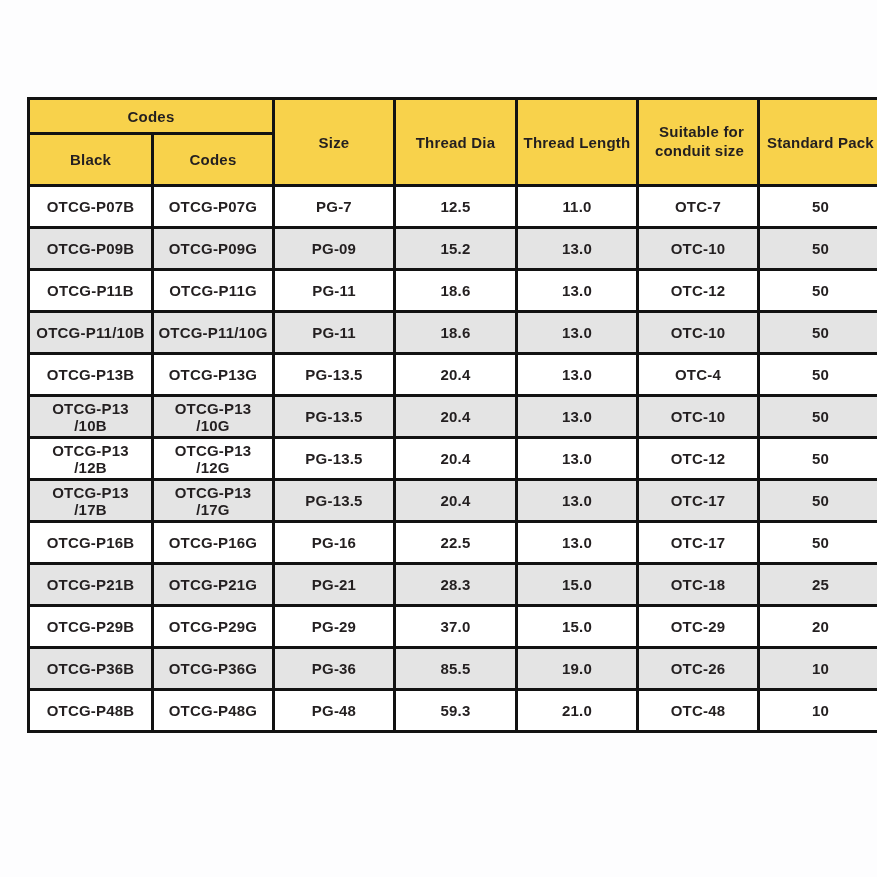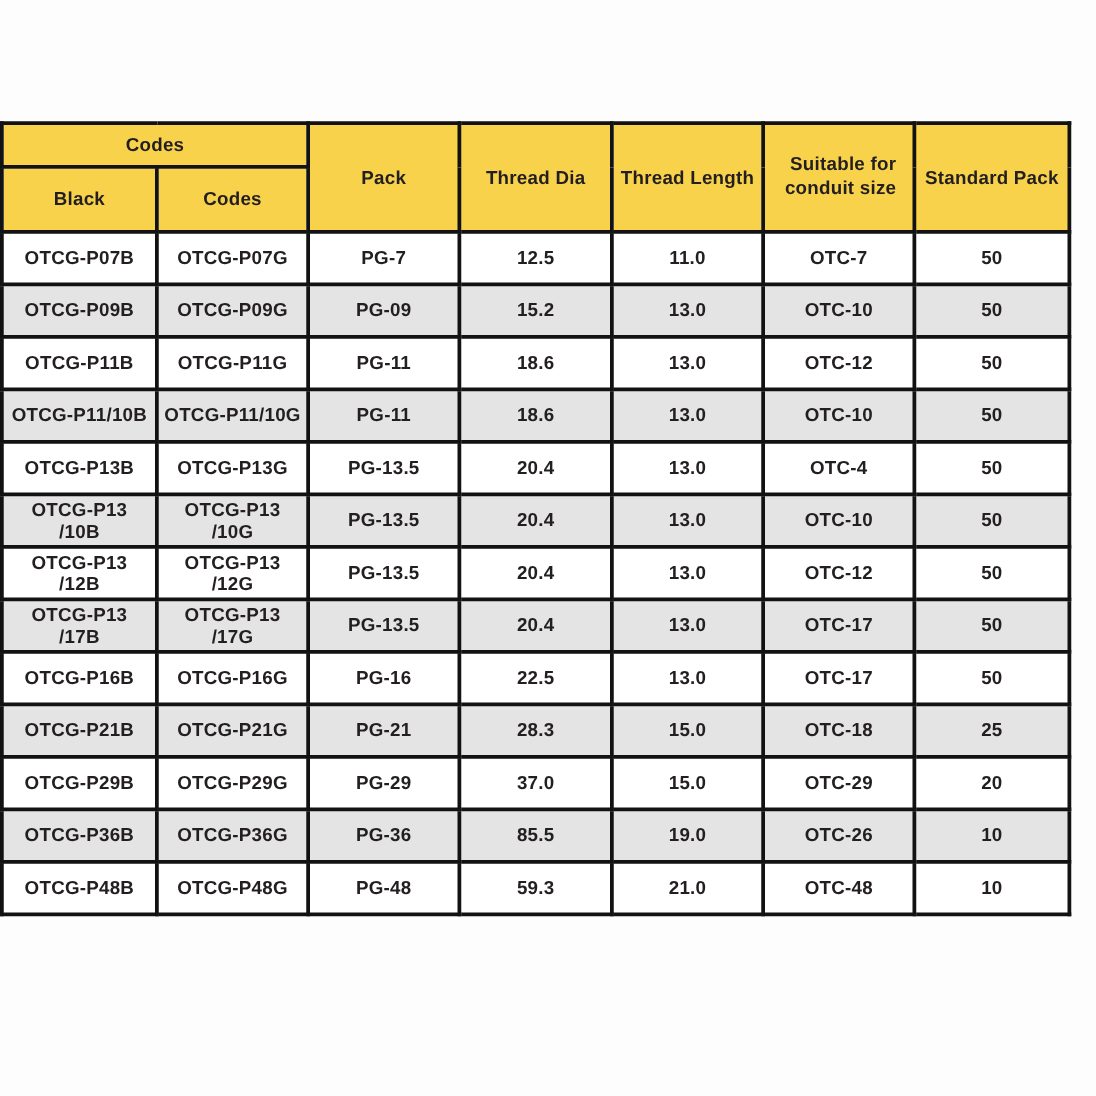--- a/index.html
+++ b/index.html
@@ -9,21 +9,21 @@
   body {
     width: 877px;
     height: 877px;
     background: #fdfdfe;
     font-family: "Liberation Sans", "DejaVu Sans", sans-serif;
     position: relative;
     overflow: hidden;
   }
   .table-wrap {
     position: absolute;
-    left: 0;
+    left: 27px;
     top: 97px;
     width: 704px;
   }
   table.spec {
     border-collapse: collapse;
     table-layout: fixed;
     width: 854px;
     color: var(--text, #231f20);
   }
   table.spec th, table.spec td {
@@ -60,21 +60,21 @@
       <col style="width:121px">
       <col style="width:121px">
       <col style="width:122px">
       <col style="width:121px">
       <col style="width:121px">
       <col style="width:124px">
     </colgroup>
     <thead>
       <tr class="hdr-codes">
         <th colspan="2">Codes</th>
-        <th rowspan="2">Pack</th>
+        <th rowspan="2">Size</th>
         <th rowspan="2">Thread Dia</th>
         <th rowspan="2">Thread Length</th>
         <th rowspan="2"><span class="conduit-inner">Suitable for conduit size</span></th>
         <th rowspan="2">Standard Pack</th>
       </tr>
       <tr class="hdr-sub">
         <th>Black</th>
         <th>Codes</th>
       </tr>
     </thead>

